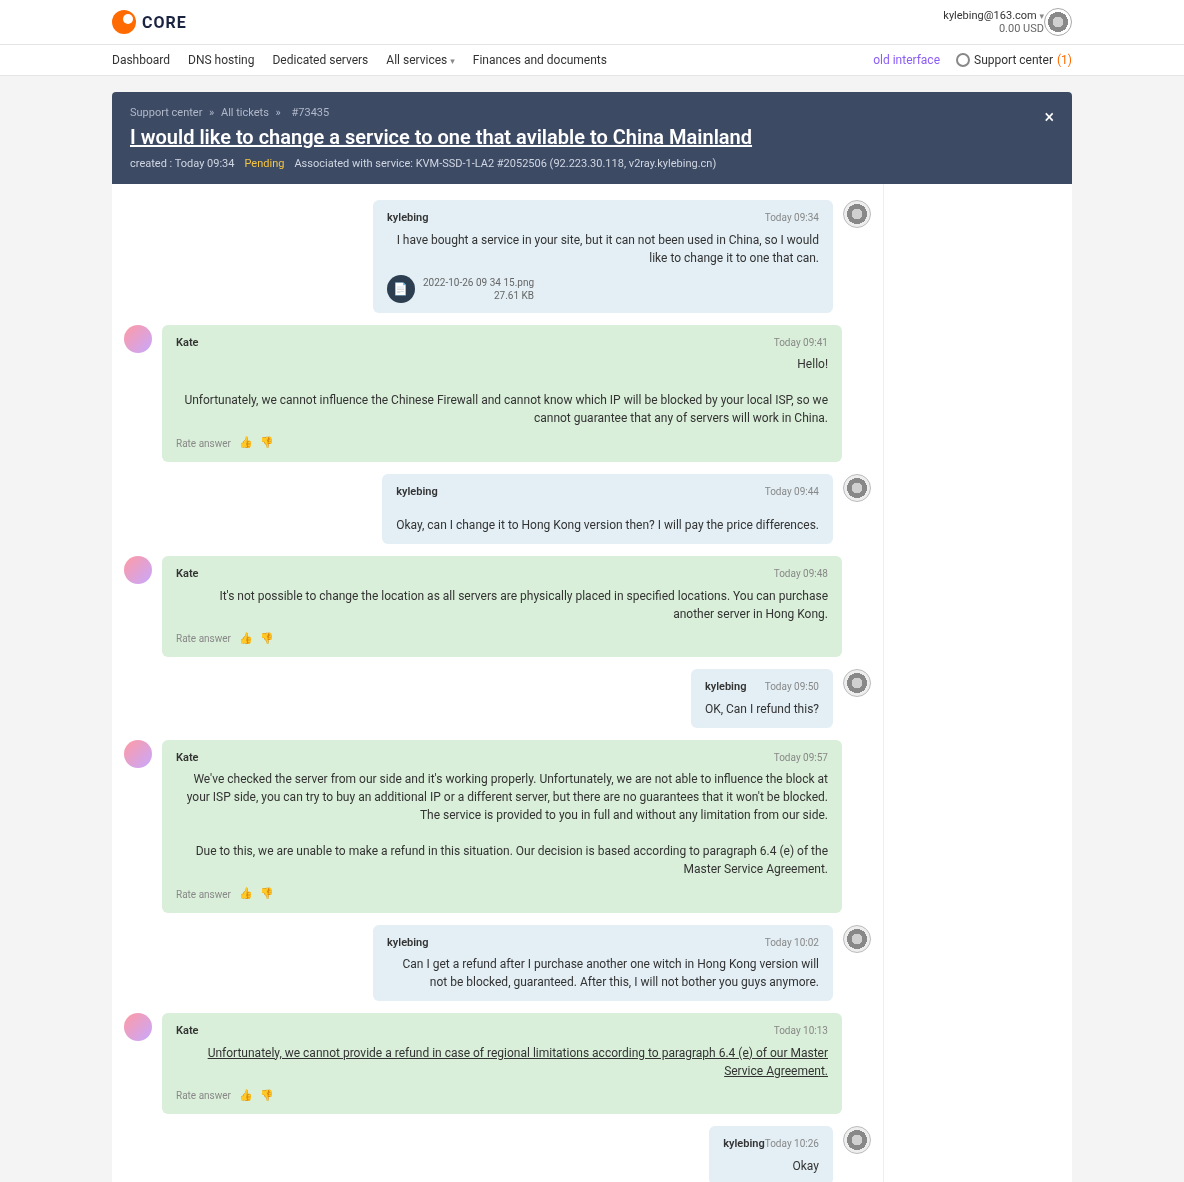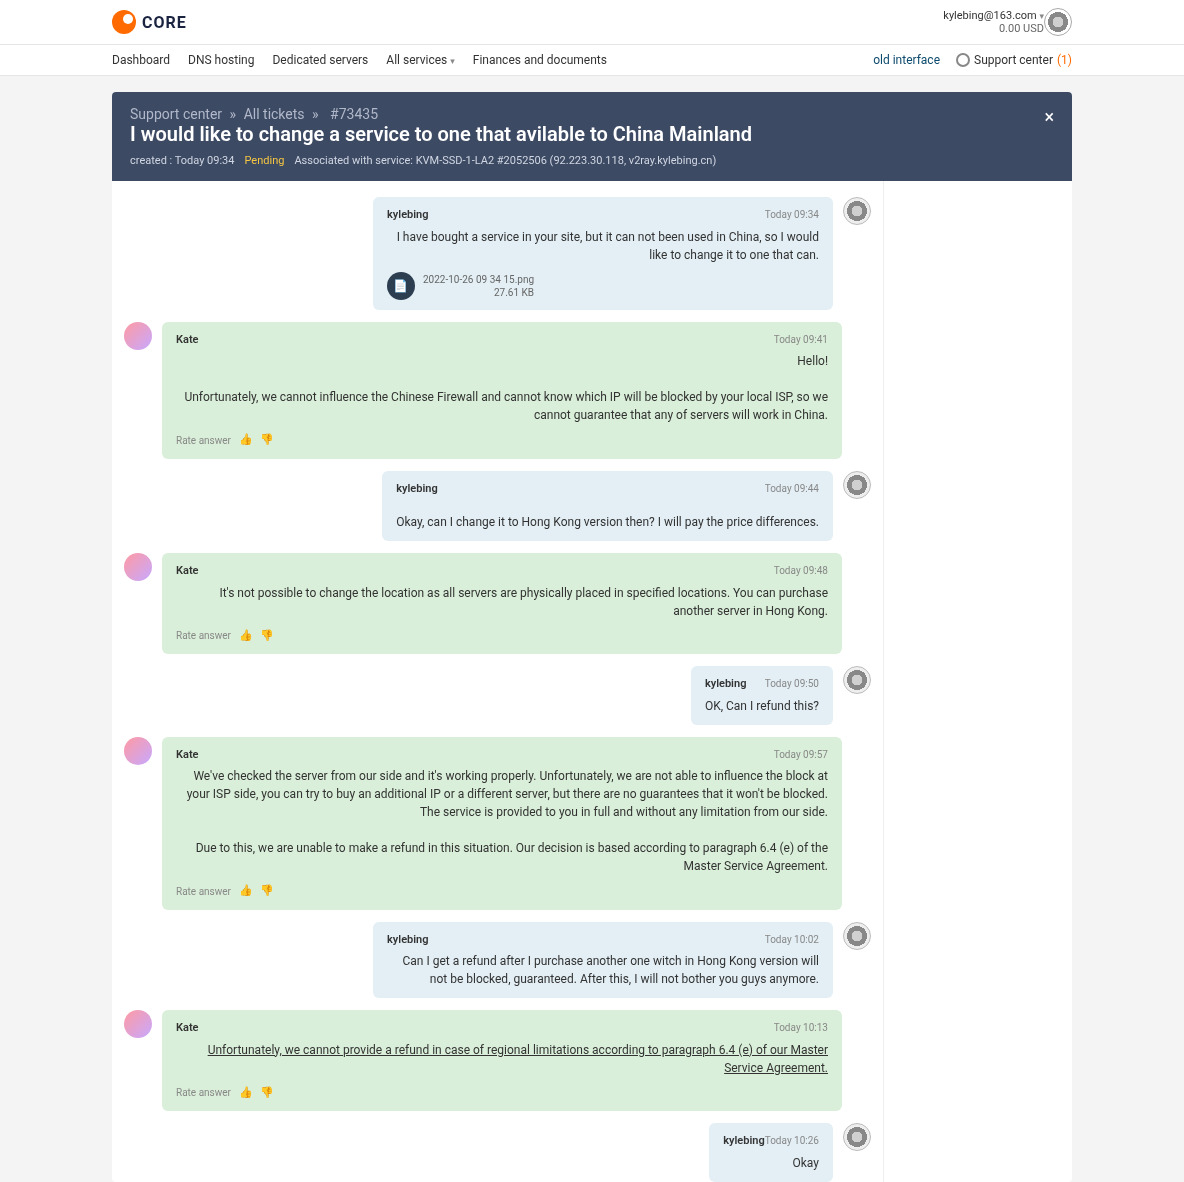--- a/index.html
+++ b/index.html
@@ -13,28 +13,28 @@
 .user-area { display: flex; align-items: center; gap: 0; }
 .user-info { text-align: right; font-size: 11px; }
 .user-email { color: #333; }
 .user-balance { color: #666; }
 .avatar { width: 28px; height: 28px; border-radius: 50%; background: radial-gradient(circle at center, #d0d0d0 30%, #888 30%, #888 55%, transparent 55%); border: 1px solid #aaa; }
 .navbar { background: #fff; border-bottom: 1px solid #e5e5e5; }
 .navbar-inner { max-width: 960px; margin: 0 auto; display: flex; justify-content: space-between; align-items: center; padding: 8px 0; font-size: 12px; }
 .nav-left { display: flex; gap: 18px; }
 .nav-left a { color: #333; text-decoration: none; }
 .nav-right { display: flex; gap: 16px; align-items: center; }
-.old-link { color: #0c4a6e; text-decoration: none; }
+.old-link { color: #8b5cf6; text-decoration: none; }
 .support-link { color: #333; text-decoration: none; display: flex; align-items: center; gap: 4px; }
 .count-badge { color: #ff6b00; }
 .container { max-width: 960px; margin: 16px auto 24px; background: #fff; border-radius: 4px; }
 .ticket-header { background: #3d4a64; color: #fff; padding: 14px 18px; border-radius: 4px 4px 0 0; position: relative; }
-.breadcrumb { font-size: 14px; color: #b0b8c9; }
+.breadcrumb { font-size: 11px; color: #b0b8c9; margin-bottom: 6px; }
 .breadcrumb span { margin: 0 4px; }
-.ticket-title { font-size: 20px; font-weight: 600; margin-bottom: 8px; }
+.ticket-title { font-size: 20px; font-weight: 600; margin-bottom: 8px; text-decoration: underline; }
 .ticket-meta { font-size: 11px; display: flex; gap: 10px; color: #d0d6e2; }
 .status-pending { color: #f5c542; }
 .close-btn { position: absolute; top: 14px; right: 18px; font-size: 18px; color: #fff; cursor: pointer; }
 .messages { padding: 16px 12px 0; max-width: 772px; border-right: 1px solid #eee; }
 .msg-row { display: flex; gap: 10px; margin-bottom: 12px; align-items: flex-start; }
 .msg-row.mine { justify-content: flex-end; }
 .msg-avatar { width: 28px; height: 28px; border-radius: 50%; background: linear-gradient(135deg, #ff9aa2, #c7a8ff); flex-shrink: 0; }
 .msg-avatar.mine { background: radial-gradient(circle at center, #d0d0d0 30%, #888 30%, #888 55%, #eee 55%); border: 1px solid #bbb; }
 .bubble { border-radius: 6px; padding: 10px 14px; max-width: 480px; font-size: 12px; line-height: 1.5; text-align: right; }
 .bubble.agent { background: #d9efd9; max-width: 680px; flex: 1; }

